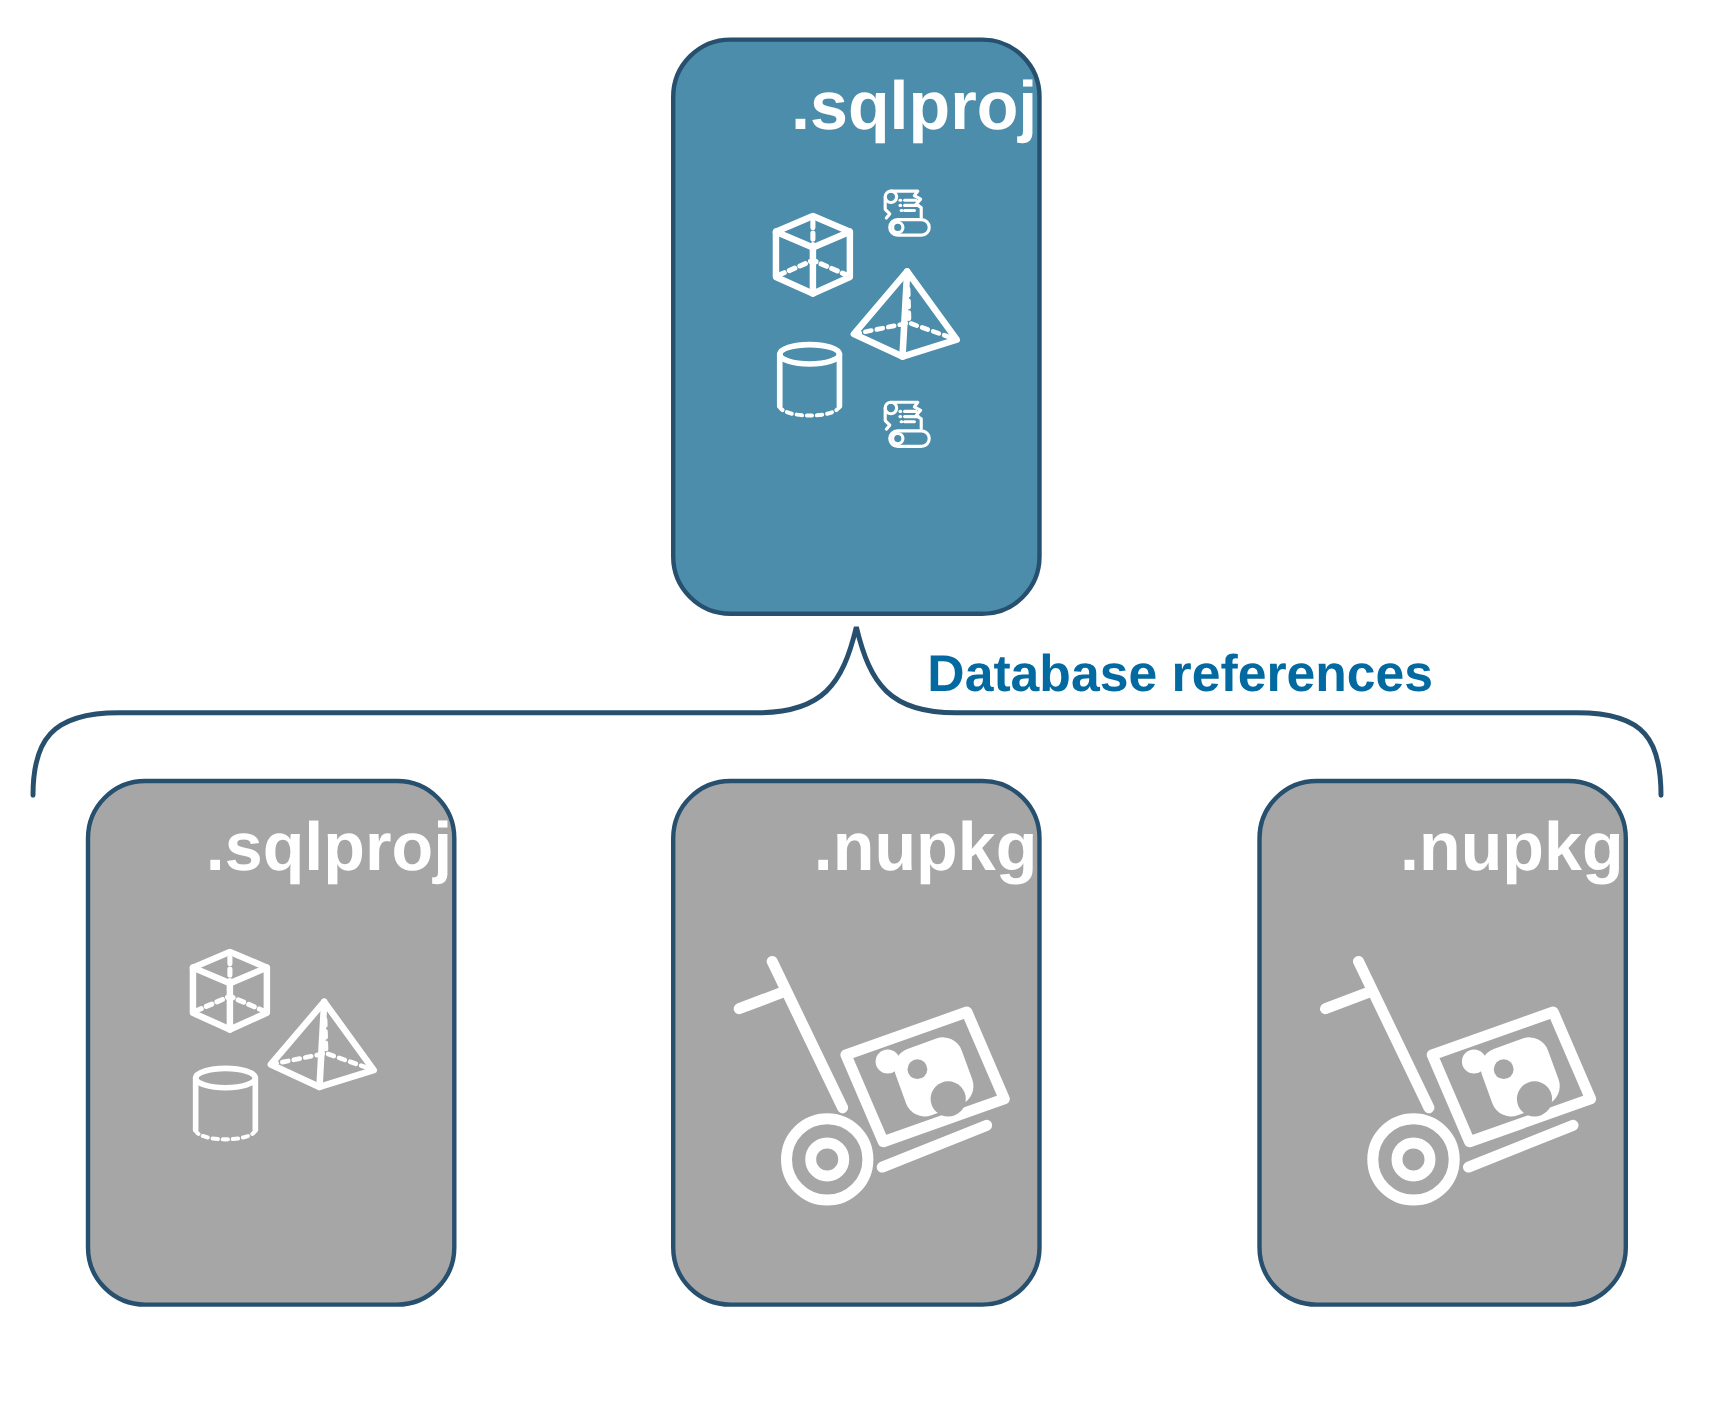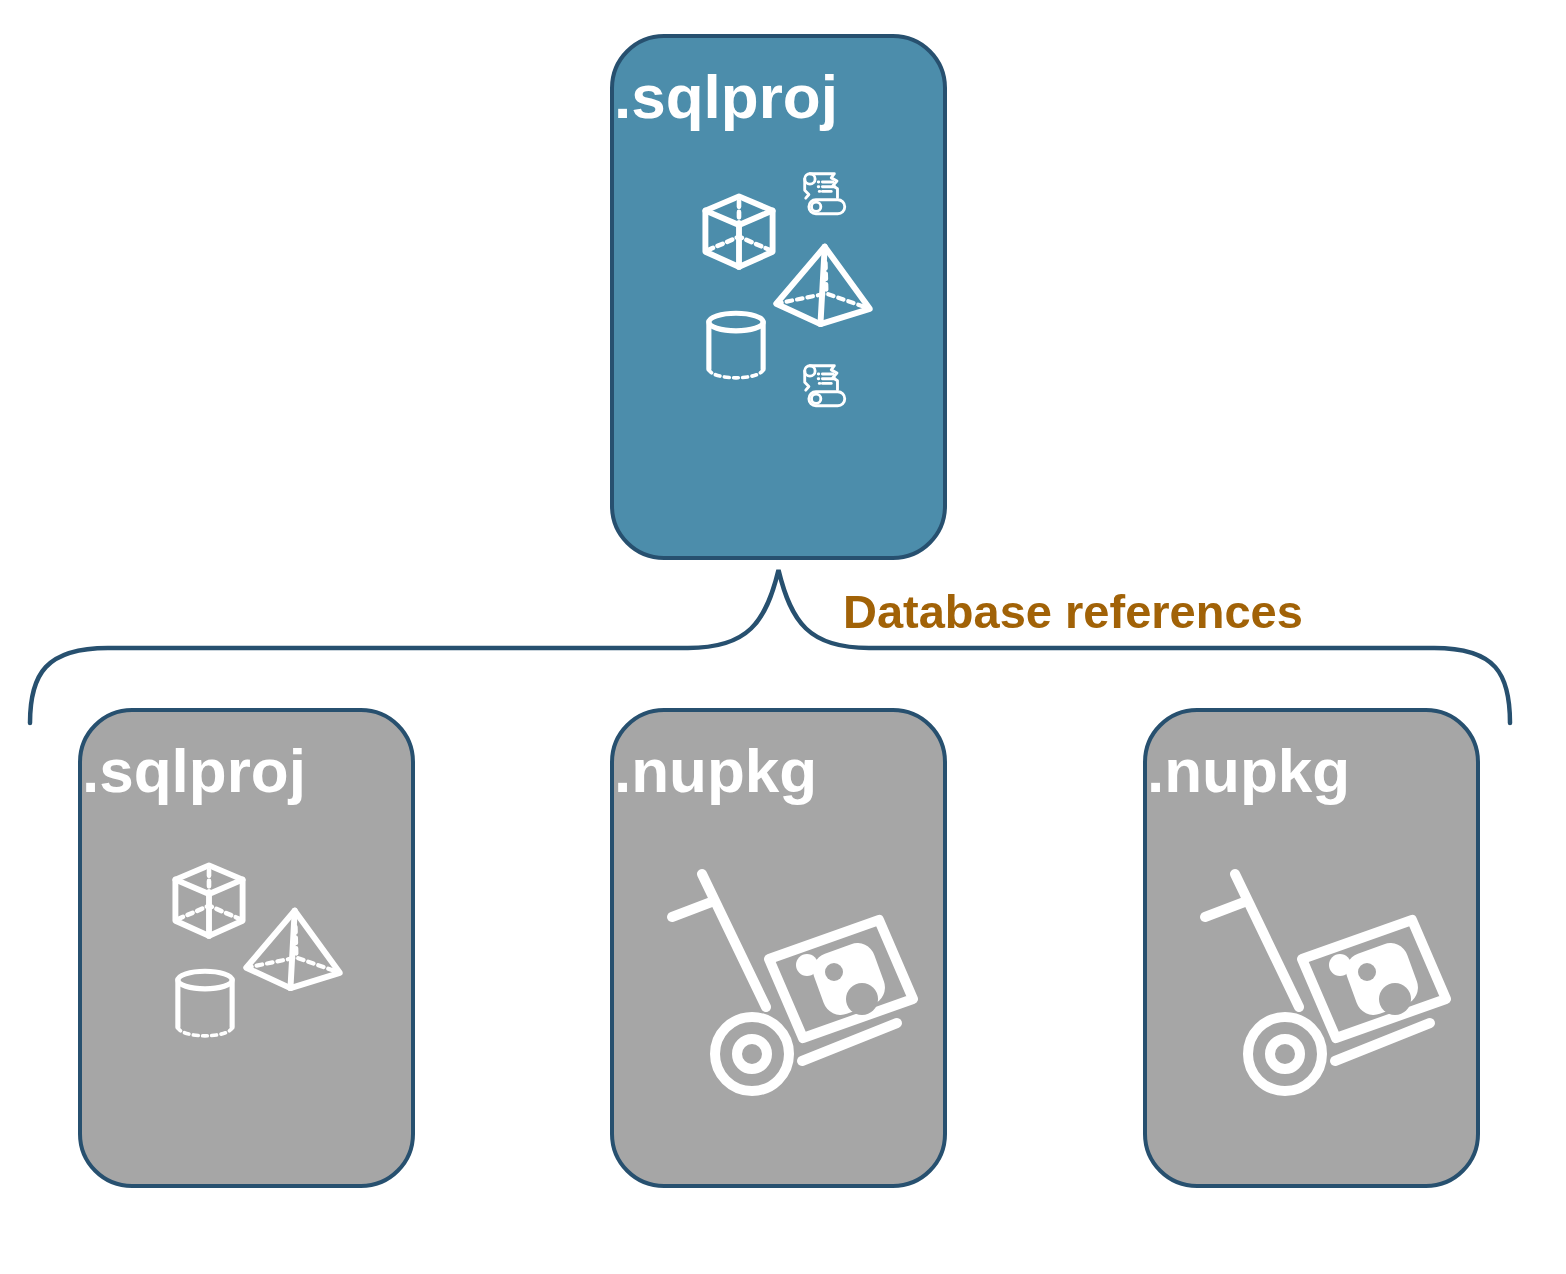--- a/index.html
+++ b/index.html
@@ -25,21 +25,21 @@
   .node-child {
     top: 708px;
     width: 337px; height: 480px;
     background: #a6a6a6;
   }
   .child-0 { left: 78px; }
   .child-1 { left: 610px; }
   .child-2 { left: 1143px; }
   .node-title {
     margin-top: 28px;
-    text-align: left;
+    text-align: right;
     color: #ffffff;
     font-weight: bold;
     font-size: 62px;
     line-height: 1.0;
     letter-spacing: 0px;
   }
   .icon { position: absolute; display: block; }
   
   .root-cube     { left: 83px;  top: 155px; width: 84px;  height: 84px; }
   .root-scroll-1 { left: 185px; top: 130px; width: 52px;  height: 52px; }
@@ -55,21 +55,21 @@
   .brace-svg {
     position: absolute;
     left: 0; top: 0;
     width: 1566px; height: 1274px;
     pointer-events: none;
   }
   .connector-label {
     position: absolute;
     left: 843px; top: 586px;
     width: 500px;
-    color: #a16207;
+    color: #0369a1;
     font-weight: bold;
     font-size: 47px;
     line-height: 1.1;
     white-space: nowrap;
   }
 </style>
 </head>
 <body>
 
 <svg width="0" height="0" style="position:absolute" aria-hidden="true">

